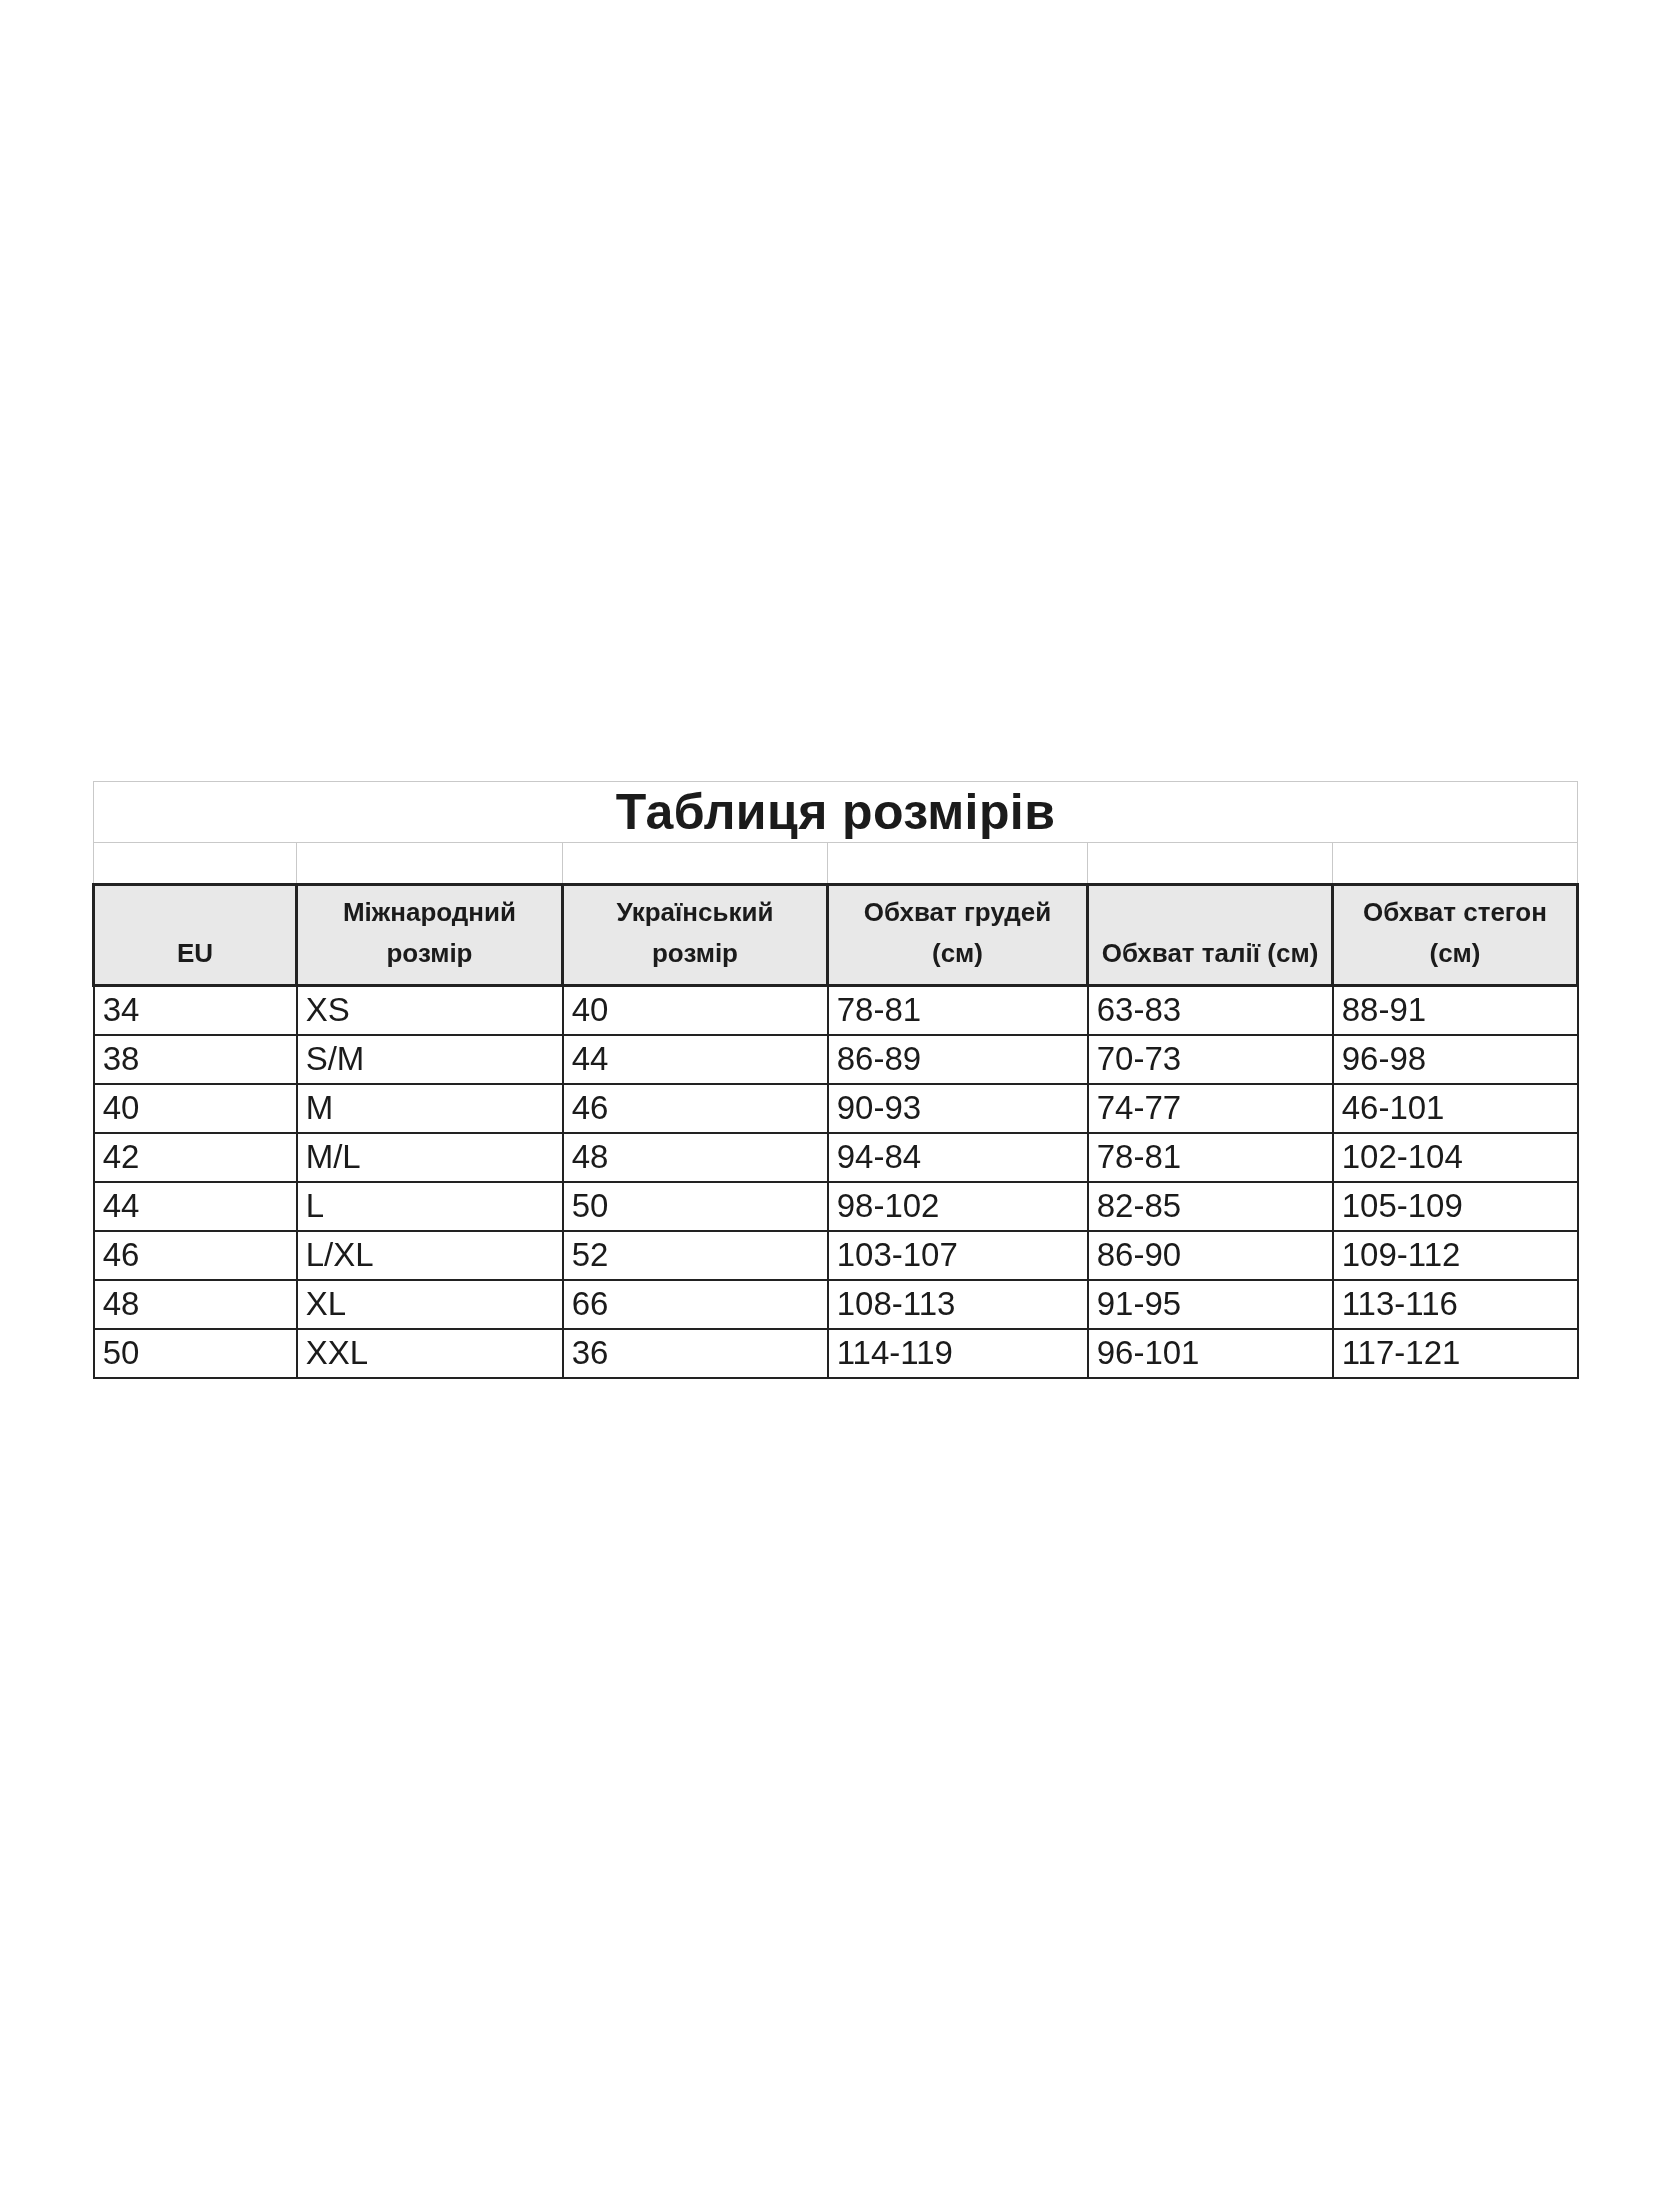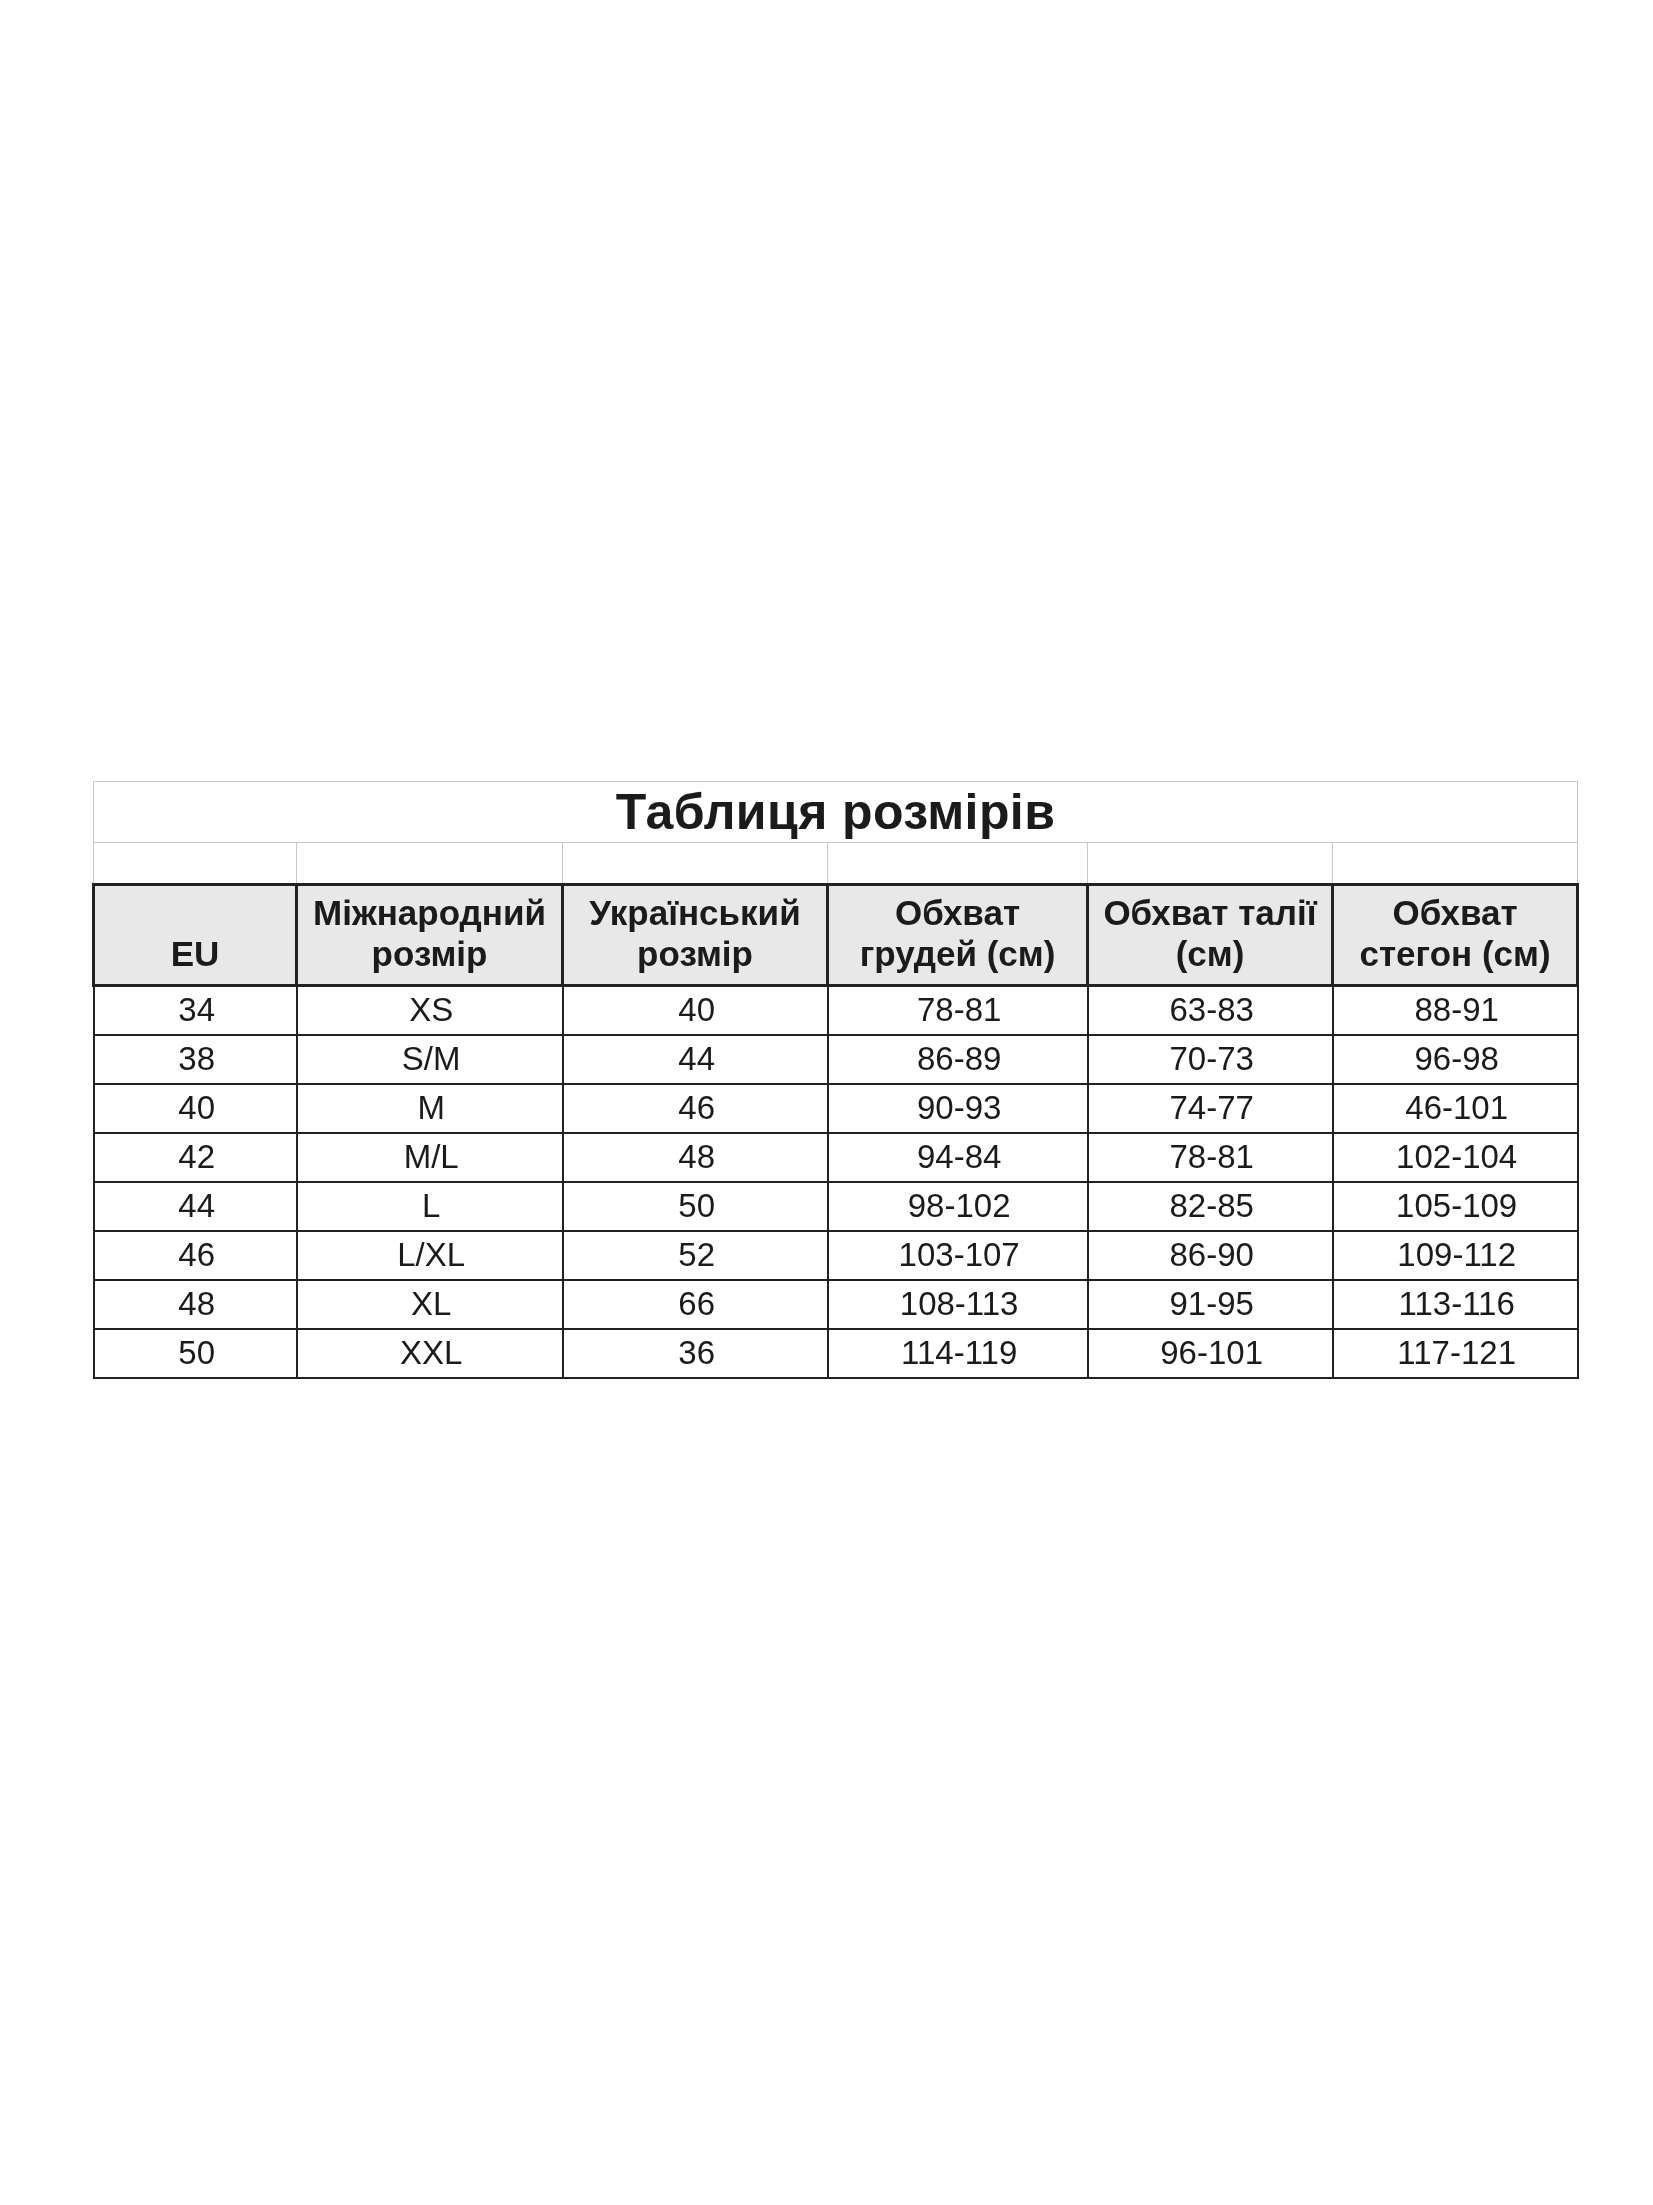--- a/index.html
+++ b/index.html
@@ -41,32 +41,32 @@
     border: 1.6px solid var(--border-light, #c9c9c9);
     height: 38px;
     background: #ffffff;
   }
   
   tr.header-row th {
     border: 3.3px solid var(--border-dark, #222222);
     background: var(--header-bg, #e8e8e8);
     height: 88px;
     vertical-align: bottom;
-    font-size: 35px;
+    font-size: 26px;
     font-weight: bold;
     line-height: 41px;
     padding: 0 6.5px 9.8px 6.5px;
   }
   
   tbody.data-rows td {
     border: 2.5px solid var(--border-dark, #222222);
     height: 47px;
     font-size: 33px;
     font-weight: normal;
-    text-align: center;
+    text-align: left;
     vertical-align: middle;
     padding: 0 4.9px 0 8.2px;
     background: #ffffff;
     white-space: nowrap;
     overflow: hidden;
   }
 </style>
 </head>
 <body>
 

